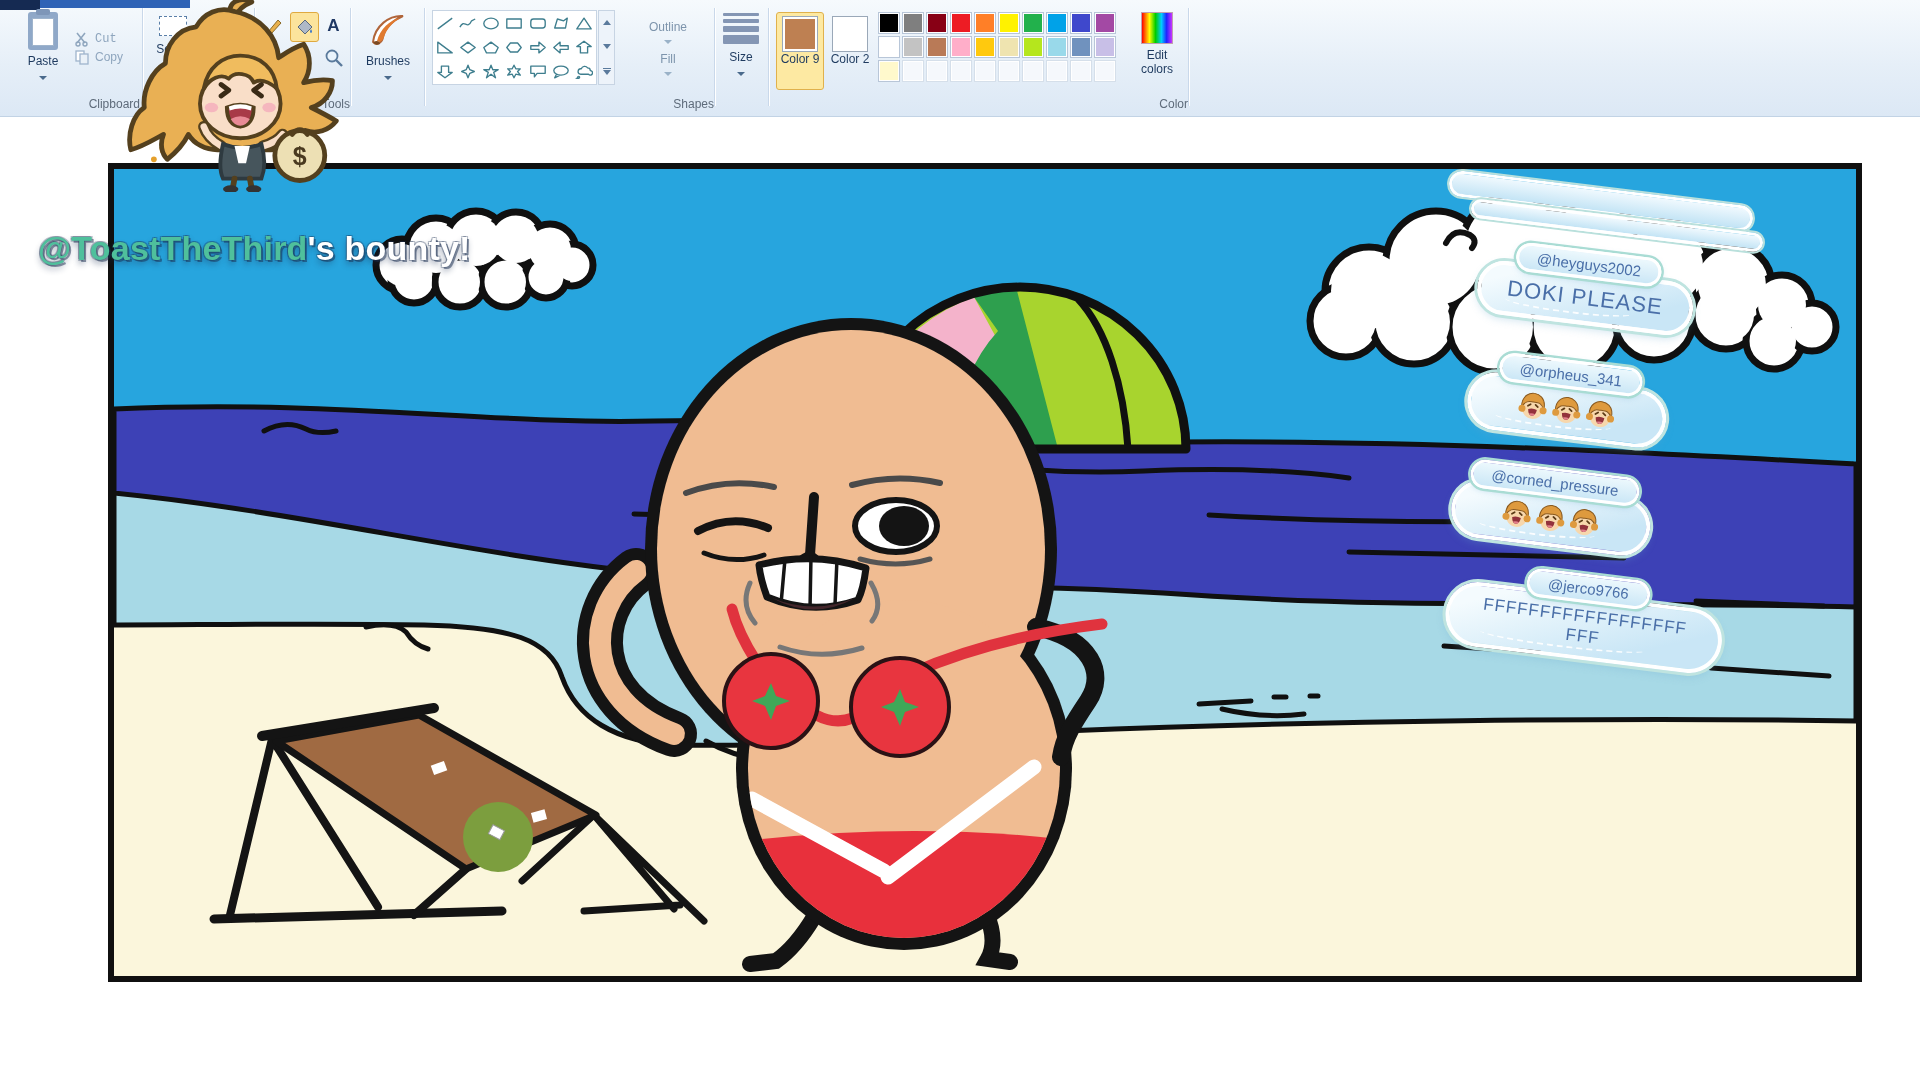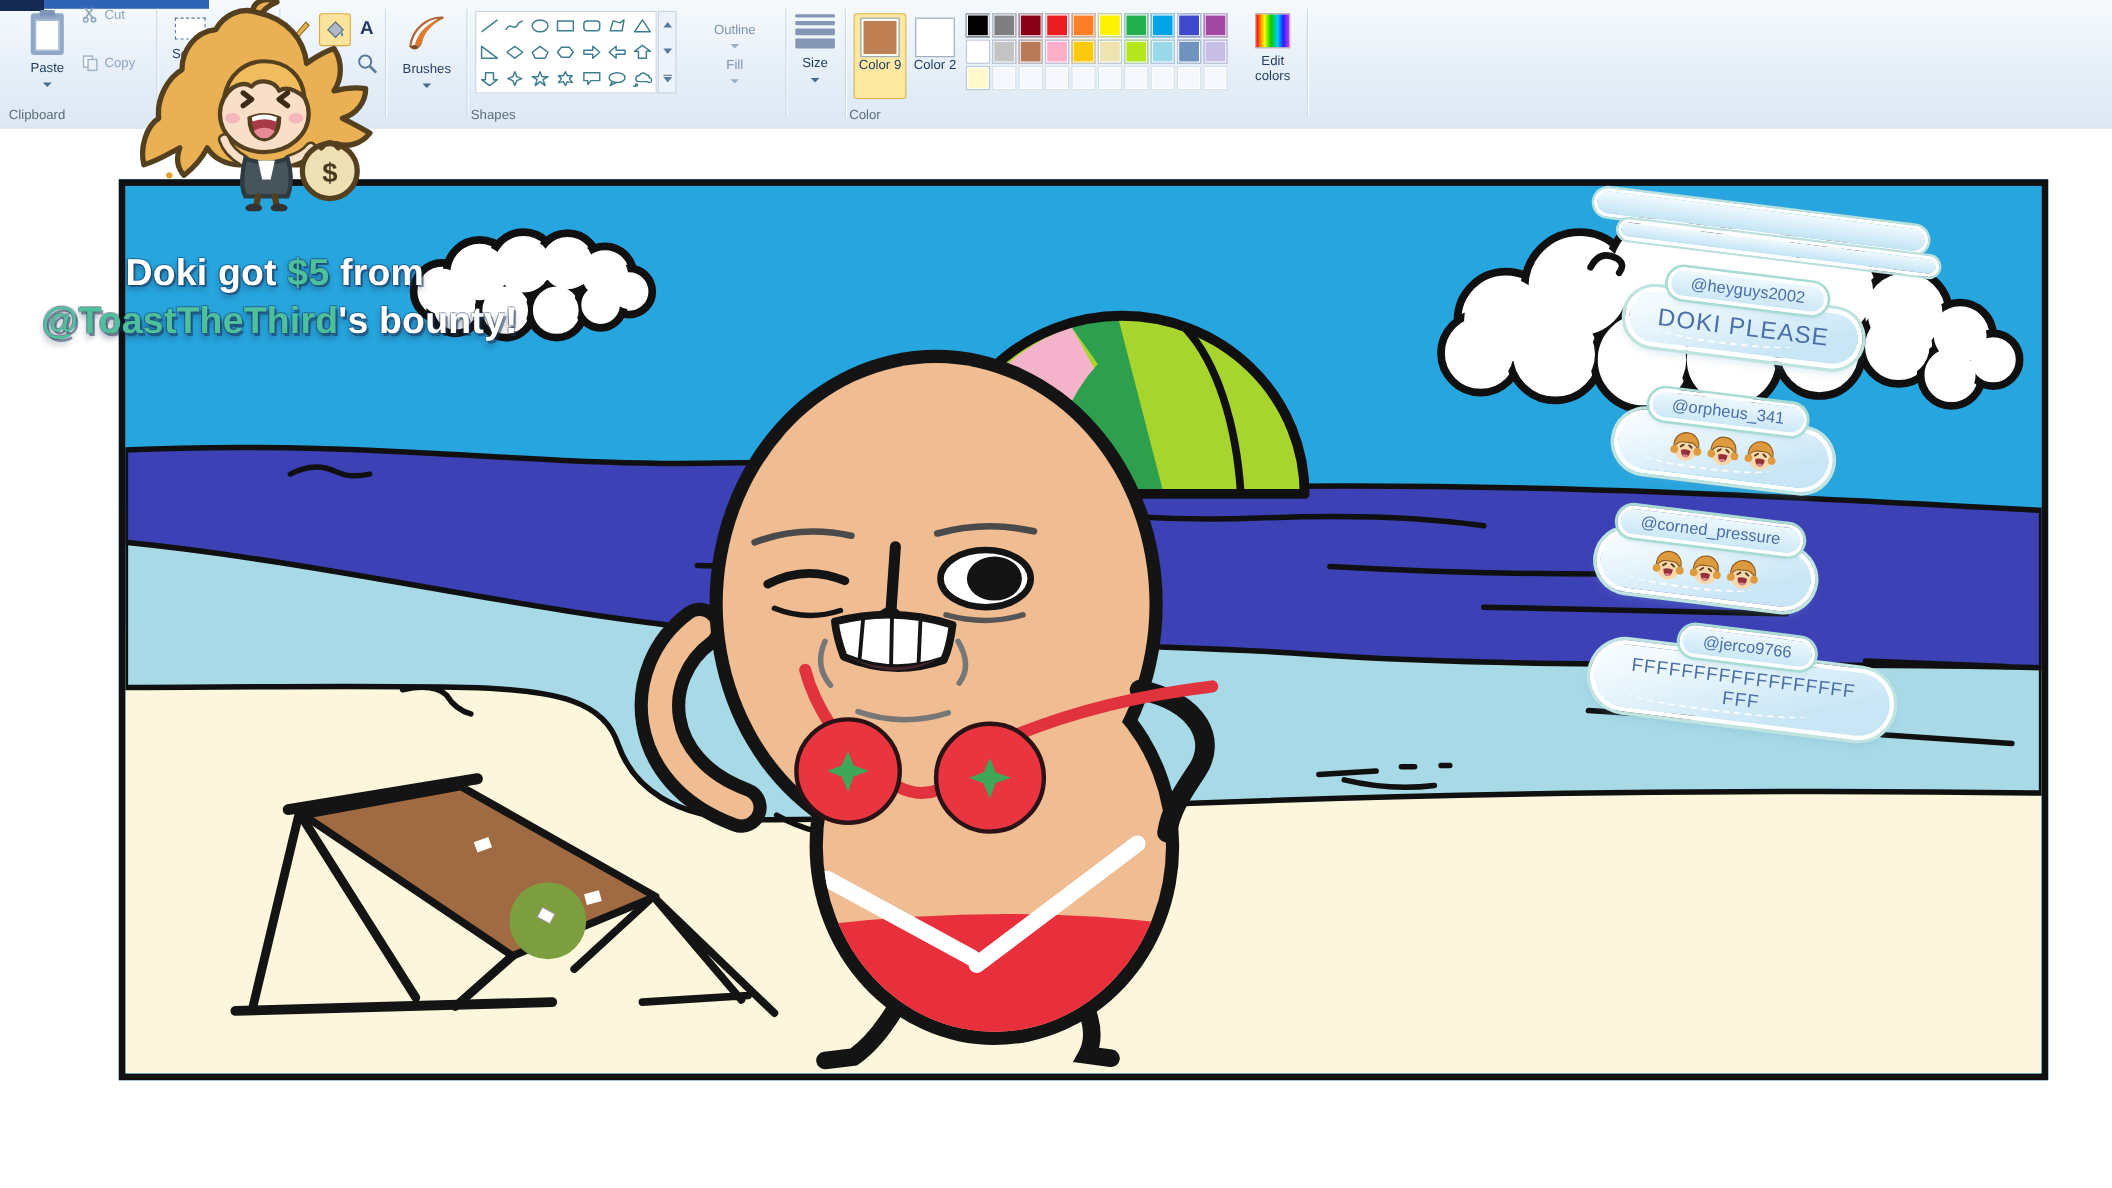--- a/index.html
+++ b/index.html
@@ -4,21 +4,21 @@
 <style>
   html,body{margin:0;padding:0;width:1920px;height:1080px;overflow:hidden;background:#fff;
     font-family:"Liberation Sans",sans-serif;-webkit-font-smoothing:antialiased;}
   
   .ribbon{position:absolute;left:0;top:0;width:1920px;height:116px;
     background:linear-gradient(#F6FAFD,#E6EFF8 55%,#DCE8F5);border-bottom:1px solid #C2D3E5;}
   .tb-navy{position:absolute;left:0;top:0;width:40px;height:10px;background:#152A52;}
   .tb-blue{position:absolute;left:40px;top:0;width:150px;height:8px;background:#2F63B6;}
   .vsep{position:absolute;top:8px;height:98px;width:1px;background:#C9D8EA;box-shadow:1px 0 0 #fff;}
   .rgroup{position:absolute;top:0;height:116px;}
-  .glabel{position:absolute;bottom:5px;left:0;width:100%;text-align:left;font-size:12px;color:#5E6B7A;}
+  .glabel{position:absolute;bottom:5px;left:0;width:100%;text-align:right;font-size:12px;color:#5E6B7A;}
   .btn-label{font-size:12px;color:#1E3A5F;text-align:center;}
   .gray-label{color:#8FA6BE;}
   .caret{display:inline-block;width:0;height:0;border-left:4px solid transparent;border-right:4px solid transparent;border-top:4px solid #4A6A8C;vertical-align:middle;}
   .caret.gray{border-top-color:#9AB2C8;}
   
   .paste-btn{position:absolute;left:8px;top:10px;width:54px;height:84px;text-align:center;border-radius:3px;}
   .clipicon{width:30px;height:38px;margin:2px auto 4px;background:#8FA8C8;border-radius:3px;position:relative;}
   .clipicon::before{content:'';position:absolute;left:4px;top:6px;right:4px;bottom:4px;background:#fff;border:1px solid #9FB4CC;}
   .clipicon::after{content:'';position:absolute;left:8px;top:-3px;width:14px;height:6px;background:#7E96B8;border-radius:2px;}
   .smallrow{position:absolute;left:66px;width:70px;height:26px;display:flex;align-items:center;gap:5px;}
@@ -97,21 +97,21 @@
 <div class="ribbon">
   <div class="tb-navy"></div>
   <div class="tb-blue"></div>
 
   <div class="rgroup" style="left:8px;width:132px;">
     <div class="paste-btn">
       <div class="clipicon"></div>
       <div class="btn-label">Paste</div>
       <div class="caret"></div>
     </div>
-    <div class="smallrow" style="top:0;">
+    <div class="smallrow" style="top:26px;font-family:Liberation Mono, monospace;">
       <svg width="16" height="16" viewBox="0 0 16 16">
           <path d="M3,2 L11,12 M11,2 L3,12" stroke="#8FA6BE" stroke-width="1.6"></path>
           <circle cx="4" cy="13" r="2" fill="none" stroke="#8FA6BE" stroke-width="1.4"></circle>
           <circle cx="11" cy="13" r="2" fill="none" stroke="#8FA6BE" stroke-width="1.4"></circle>
         </svg>
       <span class="btn-label gray-label">Cut</span>
     </div>
     <div class="smallrow" style="top:44px;">
       <svg width="16" height="16" viewBox="0 0 16 16">
           <rect x="2" y="2" width="8" height="10" fill="#fff" stroke="#9FB4CC" stroke-width="1.3"></rect>
@@ -629,21 +629,20 @@
           <path d="M9.5,18.5 Q12,17.5 14.5,18.5 Q13.5,20 12,20 Q10.5,20 9.5,18.5 Z" fill="#E2808C"></path>
         </svg></div>
     </div>
     <div class="bubble b3">
       <div class="pill-name">@jerco9766</div>
       <div class="pill-msg">FFFFFFFFFFFFFFFFFF FFF</div>
     </div>
   </div>
 
 <div class="donation">
-  <div class="don-l1"><span>Doki got </span><span class="accent">$5</span><span> from</span></div>
   <div class="don-l2"><span class="accent">@ToastTheThird</span><span>'s bounty!</span></div>
 </div>
 
 <svg class="chibi" viewBox="0 0 225 200">
   <g>
     <rect x="20" y="120" width="16" height="7" fill="#E5732C" transform="rotate(-25 28 123)"></rect>
     <rect x="8" y="142" width="13" height="6" fill="#D8472B" transform="rotate(15 14 145)"></rect>
     <rect x="34" y="152" width="12" height="6" fill="#E8A23C" transform="rotate(-10 40 155)"></rect>
     <circle cx="28" cy="166" r="3" fill="#E5A02C"></circle>
     <circle cx="46" cy="120" r="3" fill="#E8B04C"></circle>

